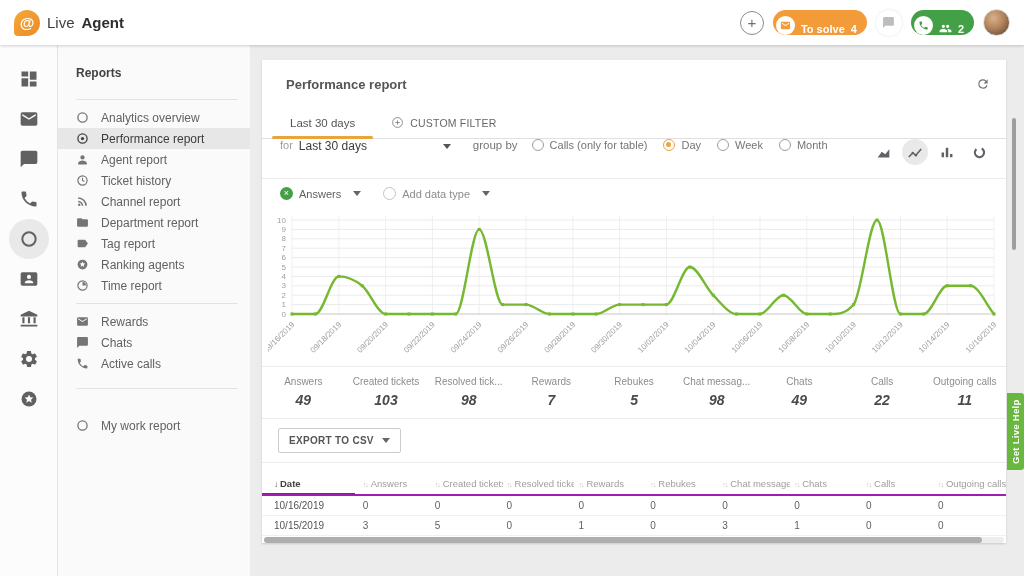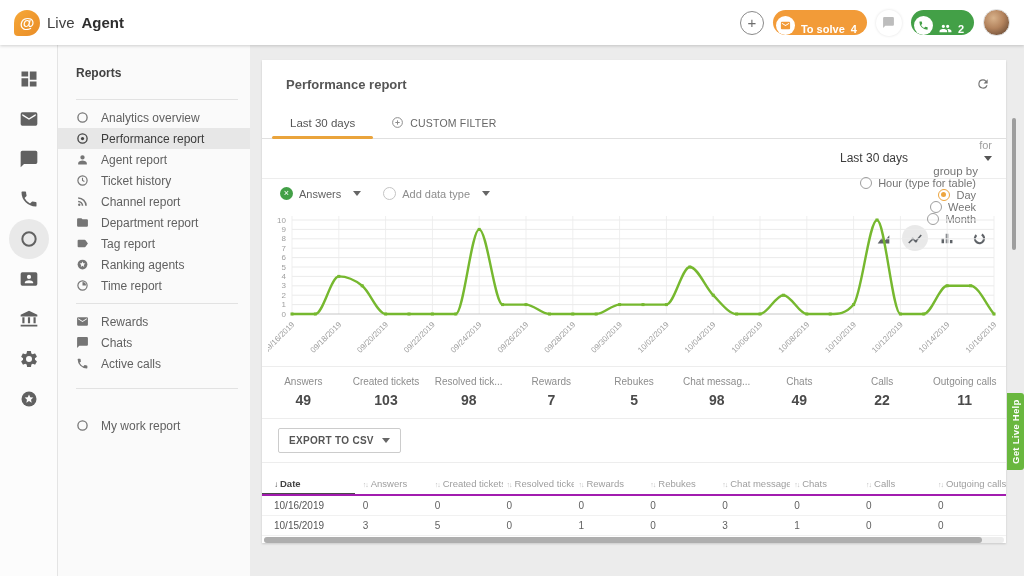--- a/index.html
+++ b/index.html
@@ -52,21 +52,21 @@
   .card-head h1 { font-size:13px; font-weight:bold; color:#555; }
   .refresh-btn { margin-left:auto; border:none; background:none; cursor:pointer; }
   .refresh-btn svg { width:14px; height:14px; }
 
   .tabs { display:flex; border-bottom:1px solid #e0e0e0; padding-left:10px; margin-top:4px; }
   .tab { padding:8px 18px 9px; font-size:11.5px; color:#555; cursor:pointer; position:relative; display:flex; align-items:center; gap:6px; }
   .tab.active::after { content:''; position:absolute; left:0; right:0; bottom:-1px; height:3px; background:#eaa43c; border-radius:2px; }
   .tab.custom { color:#666; font-size:10.5px; letter-spacing:.2px; }
   .tab svg { width:13px; height:13px; }
 
-  .filter-row { display:flex; align-items:flex-end; height:40px; border-bottom:1px solid #ededed; padding:0 14px 0 18px;flex-direction:column; }
+  .filter-row { display:flex; align-items:flex-start; height:40px; border-bottom:1px solid #ededed; padding:0 14px 0 18px; }
   .muted { color:#9e9e9e; font-size:11px; }
   .range-select { display:flex; align-items:center; width:158px; cursor:pointer; }
   .range-val { color:#3c3c3c; font-size:12px; margin-left:6px; }
   .caret { width:0; height:0; border-left:4px solid transparent; border-right:4px solid transparent;
     border-top:5px solid #555; margin-left:auto; }
   .caret.sm { margin-left:6px; border-top-color:#666; }
   .gb { margin:0 14px 0 22px; font-size:11.5px; color:#757575; }
   .radio-opt { display:flex; align-items:center; gap:6px; margin-right:16px; cursor:pointer; }
   .radio { width:12px; height:12px; border:1.5px solid #9e9e9e; border-radius:50%; position:relative; flex:none; }
   .radio.sel { border-color:#eda53f; }
@@ -84,21 +84,21 @@
   .chip-dot.empty { background:#fff; border:1px solid #c4c4c4; }
   .chip-lbl { font-size:11px; color:#616161; }
   .chip-lbl.light { color:#8d8d8d; }
 
   .chart-wrap { padding:2px 6px 0; }
   svg text.tick { font-size:8px; fill:#9e9e9e; font-family:"Liberation Sans","DejaVu Sans",sans-serif; }
 
   .stats-row { display:flex; border-top:1px solid #ededed; border-bottom:1px solid #ededed; padding:9px 0 10px; }
   .stat { flex:1; text-align:center; }
   .stat-label { font-size:10px; color:#8d8d8d; white-space:nowrap; }
-  .stat-value { font-size:14px; font-weight:bold; color:#4a4a4a; margin-top:5px; }
+  .stat-value { font-size:14px; font-weight:bold; color:#4a4a4a; margin-top:5px;font-style:italic; }
 
   .export-row { padding:9px 16px; }
   .export-btn { display:flex; align-items:center; gap:8px; border:1px solid #ccc; border-radius:2px; background:#fff;
     padding:6px 10px; font-size:10px; font-weight:bold; color:#555; letter-spacing:.3px; cursor:pointer; }
 
   table.report { width:100%; border-collapse:collapse; table-layout:fixed; }
   table.report th { font-size:9.5px; font-weight:normal; color:#9e9e9e; text-align:left; padding:15px 4px 5px;
     border-top:1px solid #ededed; border-bottom:2px solid #a21caf; white-space:nowrap; overflow:hidden; cursor:pointer; }
   table.report th.date { color:#424242; font-weight:bold; position:relative; padding-left:12px; width:13%; }
   table.report th.date::after { content:''; position:absolute; left:0; right:4px; bottom:-1px; height:2px; background:#4a4a4a; }
@@ -330,21 +330,21 @@
 
         <div class="filter-row">
           <span class="muted">for</span>
           <div class="range-select">
             <span class="range-val">Last 30 days</span>
             <span class="caret"></span>
           </div>
           <span class="gb">group by</span>
           <div class="radio-opt">
             <span class="radio"></span>
-            <span class="radio-lbl">Hour (type for table)</span>
+            <span class="radio-lbl">Calls (only for table)</span>
           </div>
           <div class="radio-opt">
             <span class="radio sel"></span>
             <span class="radio-lbl">Day</span>
           </div>
           <div class="radio-opt">
             <span class="radio"></span>
             <span class="radio-lbl">Week</span>
           </div>
           <div class="radio-opt">

